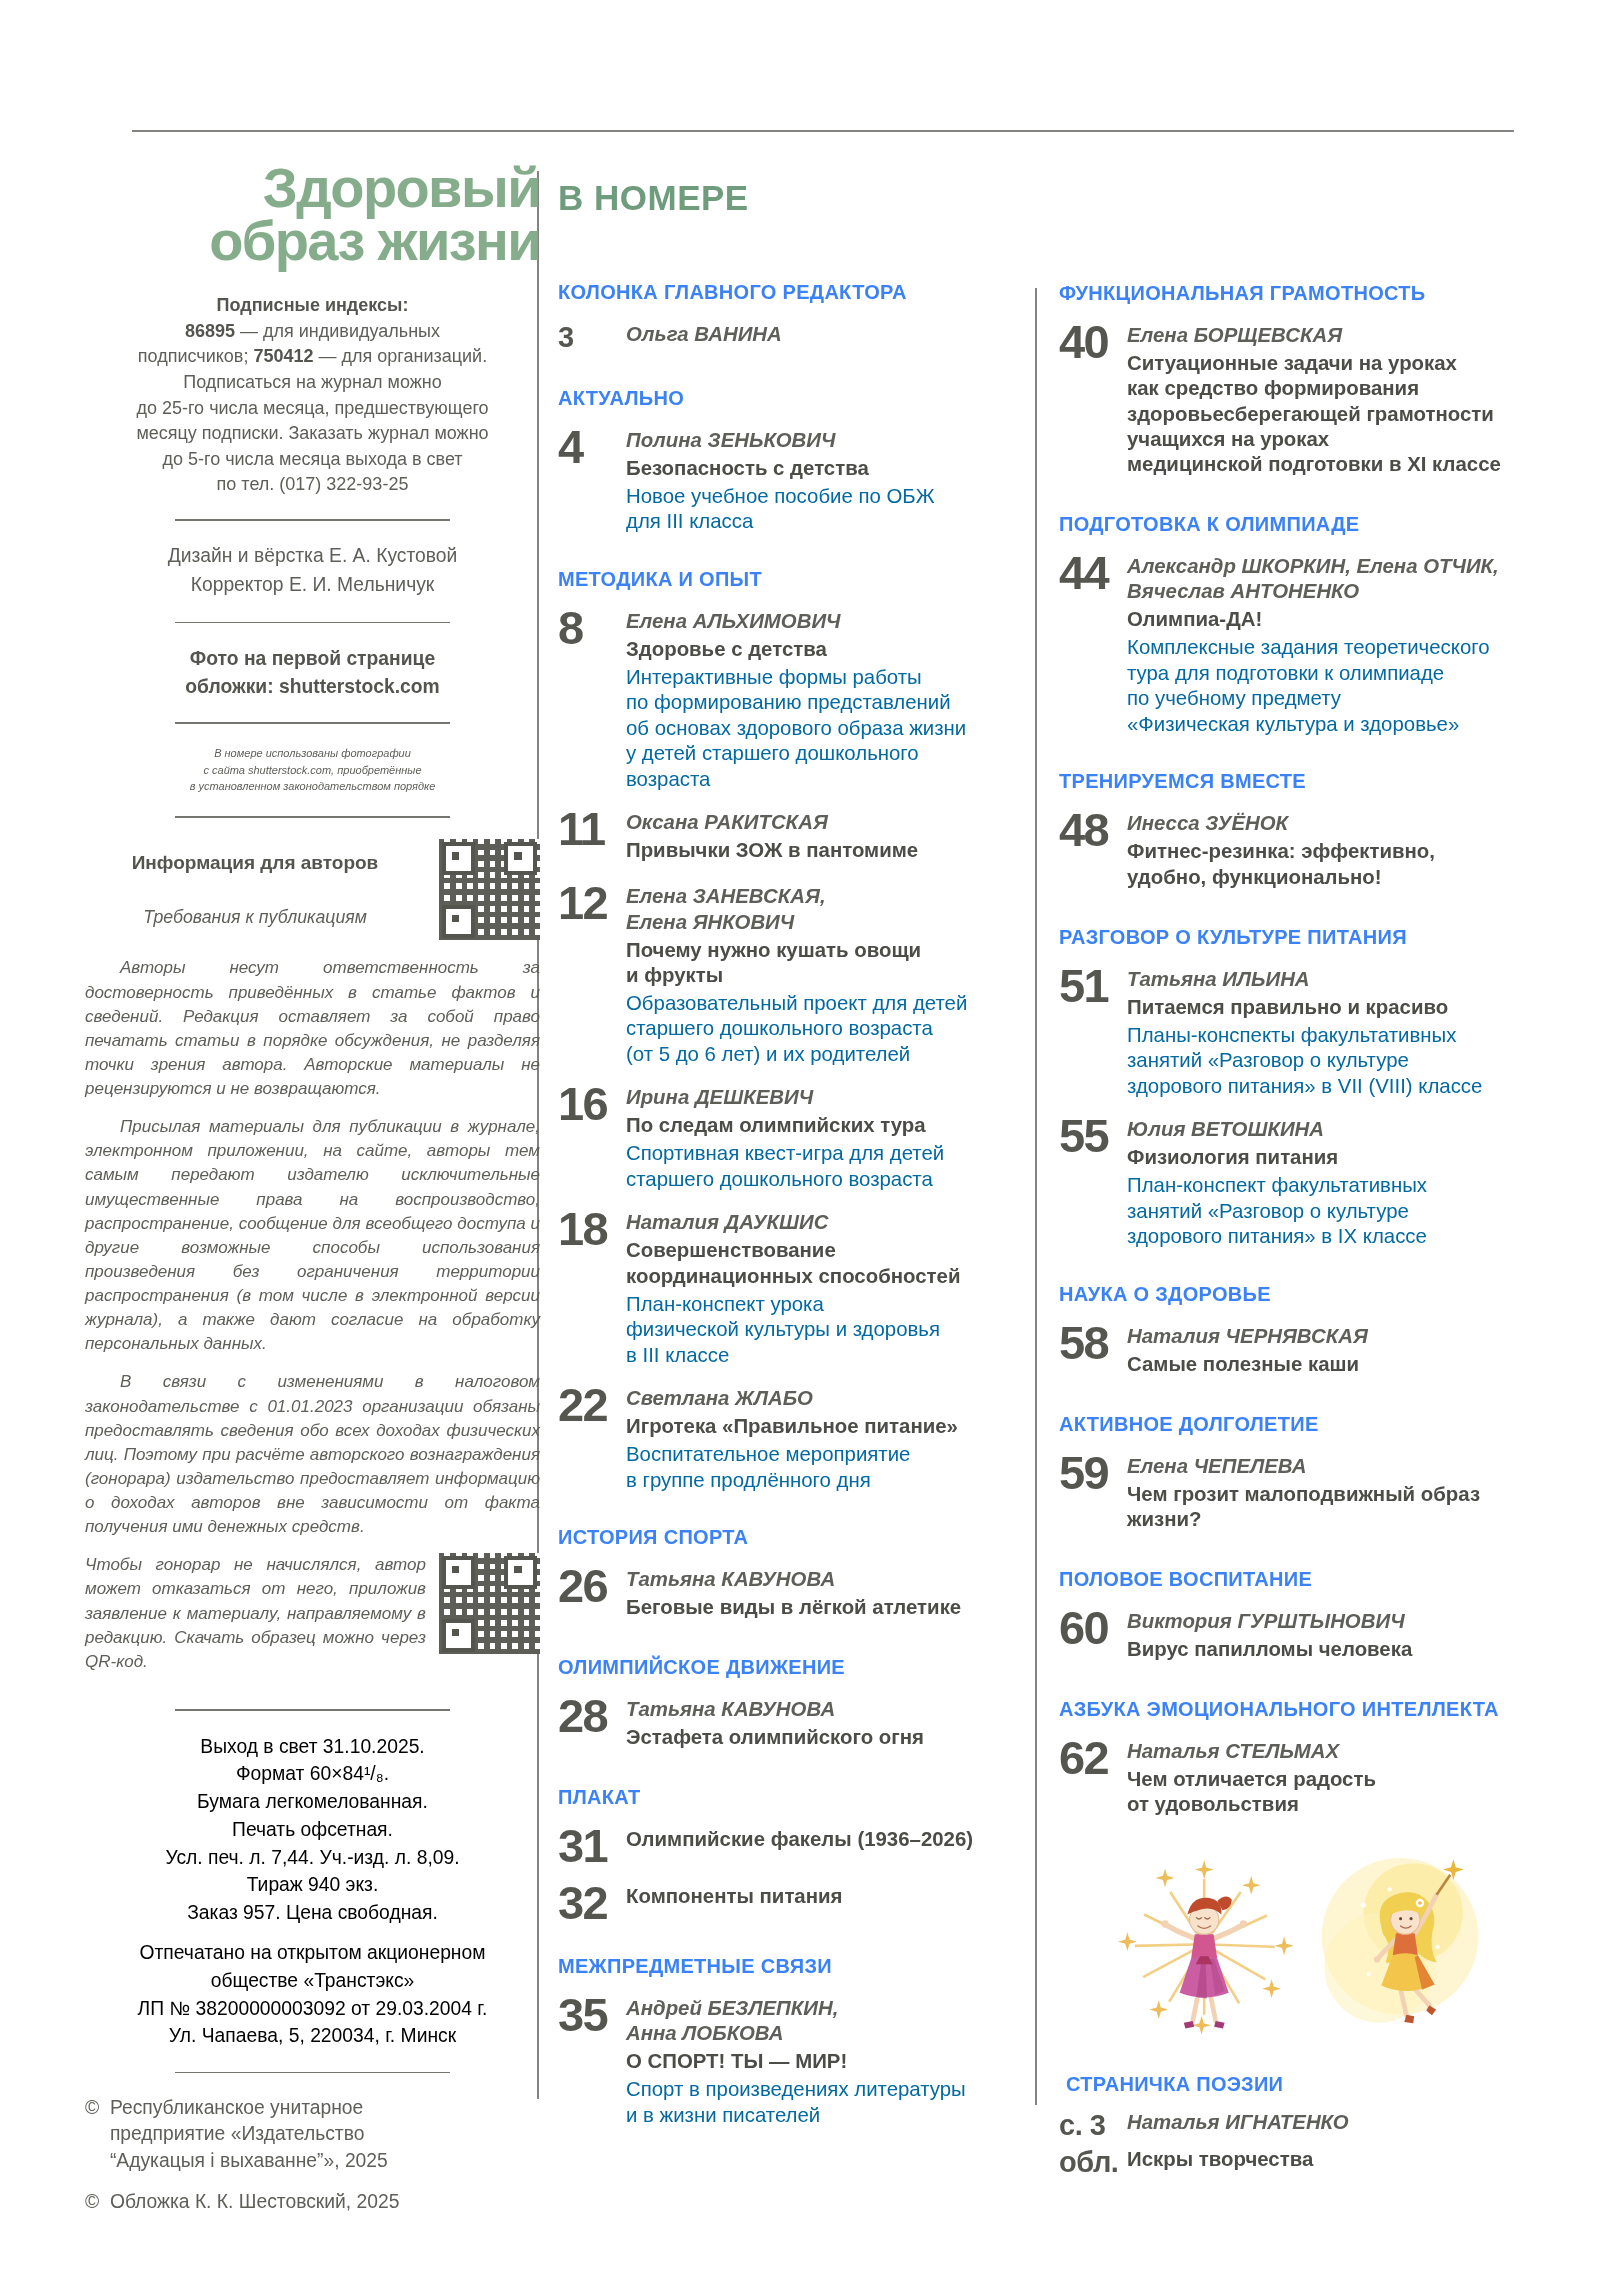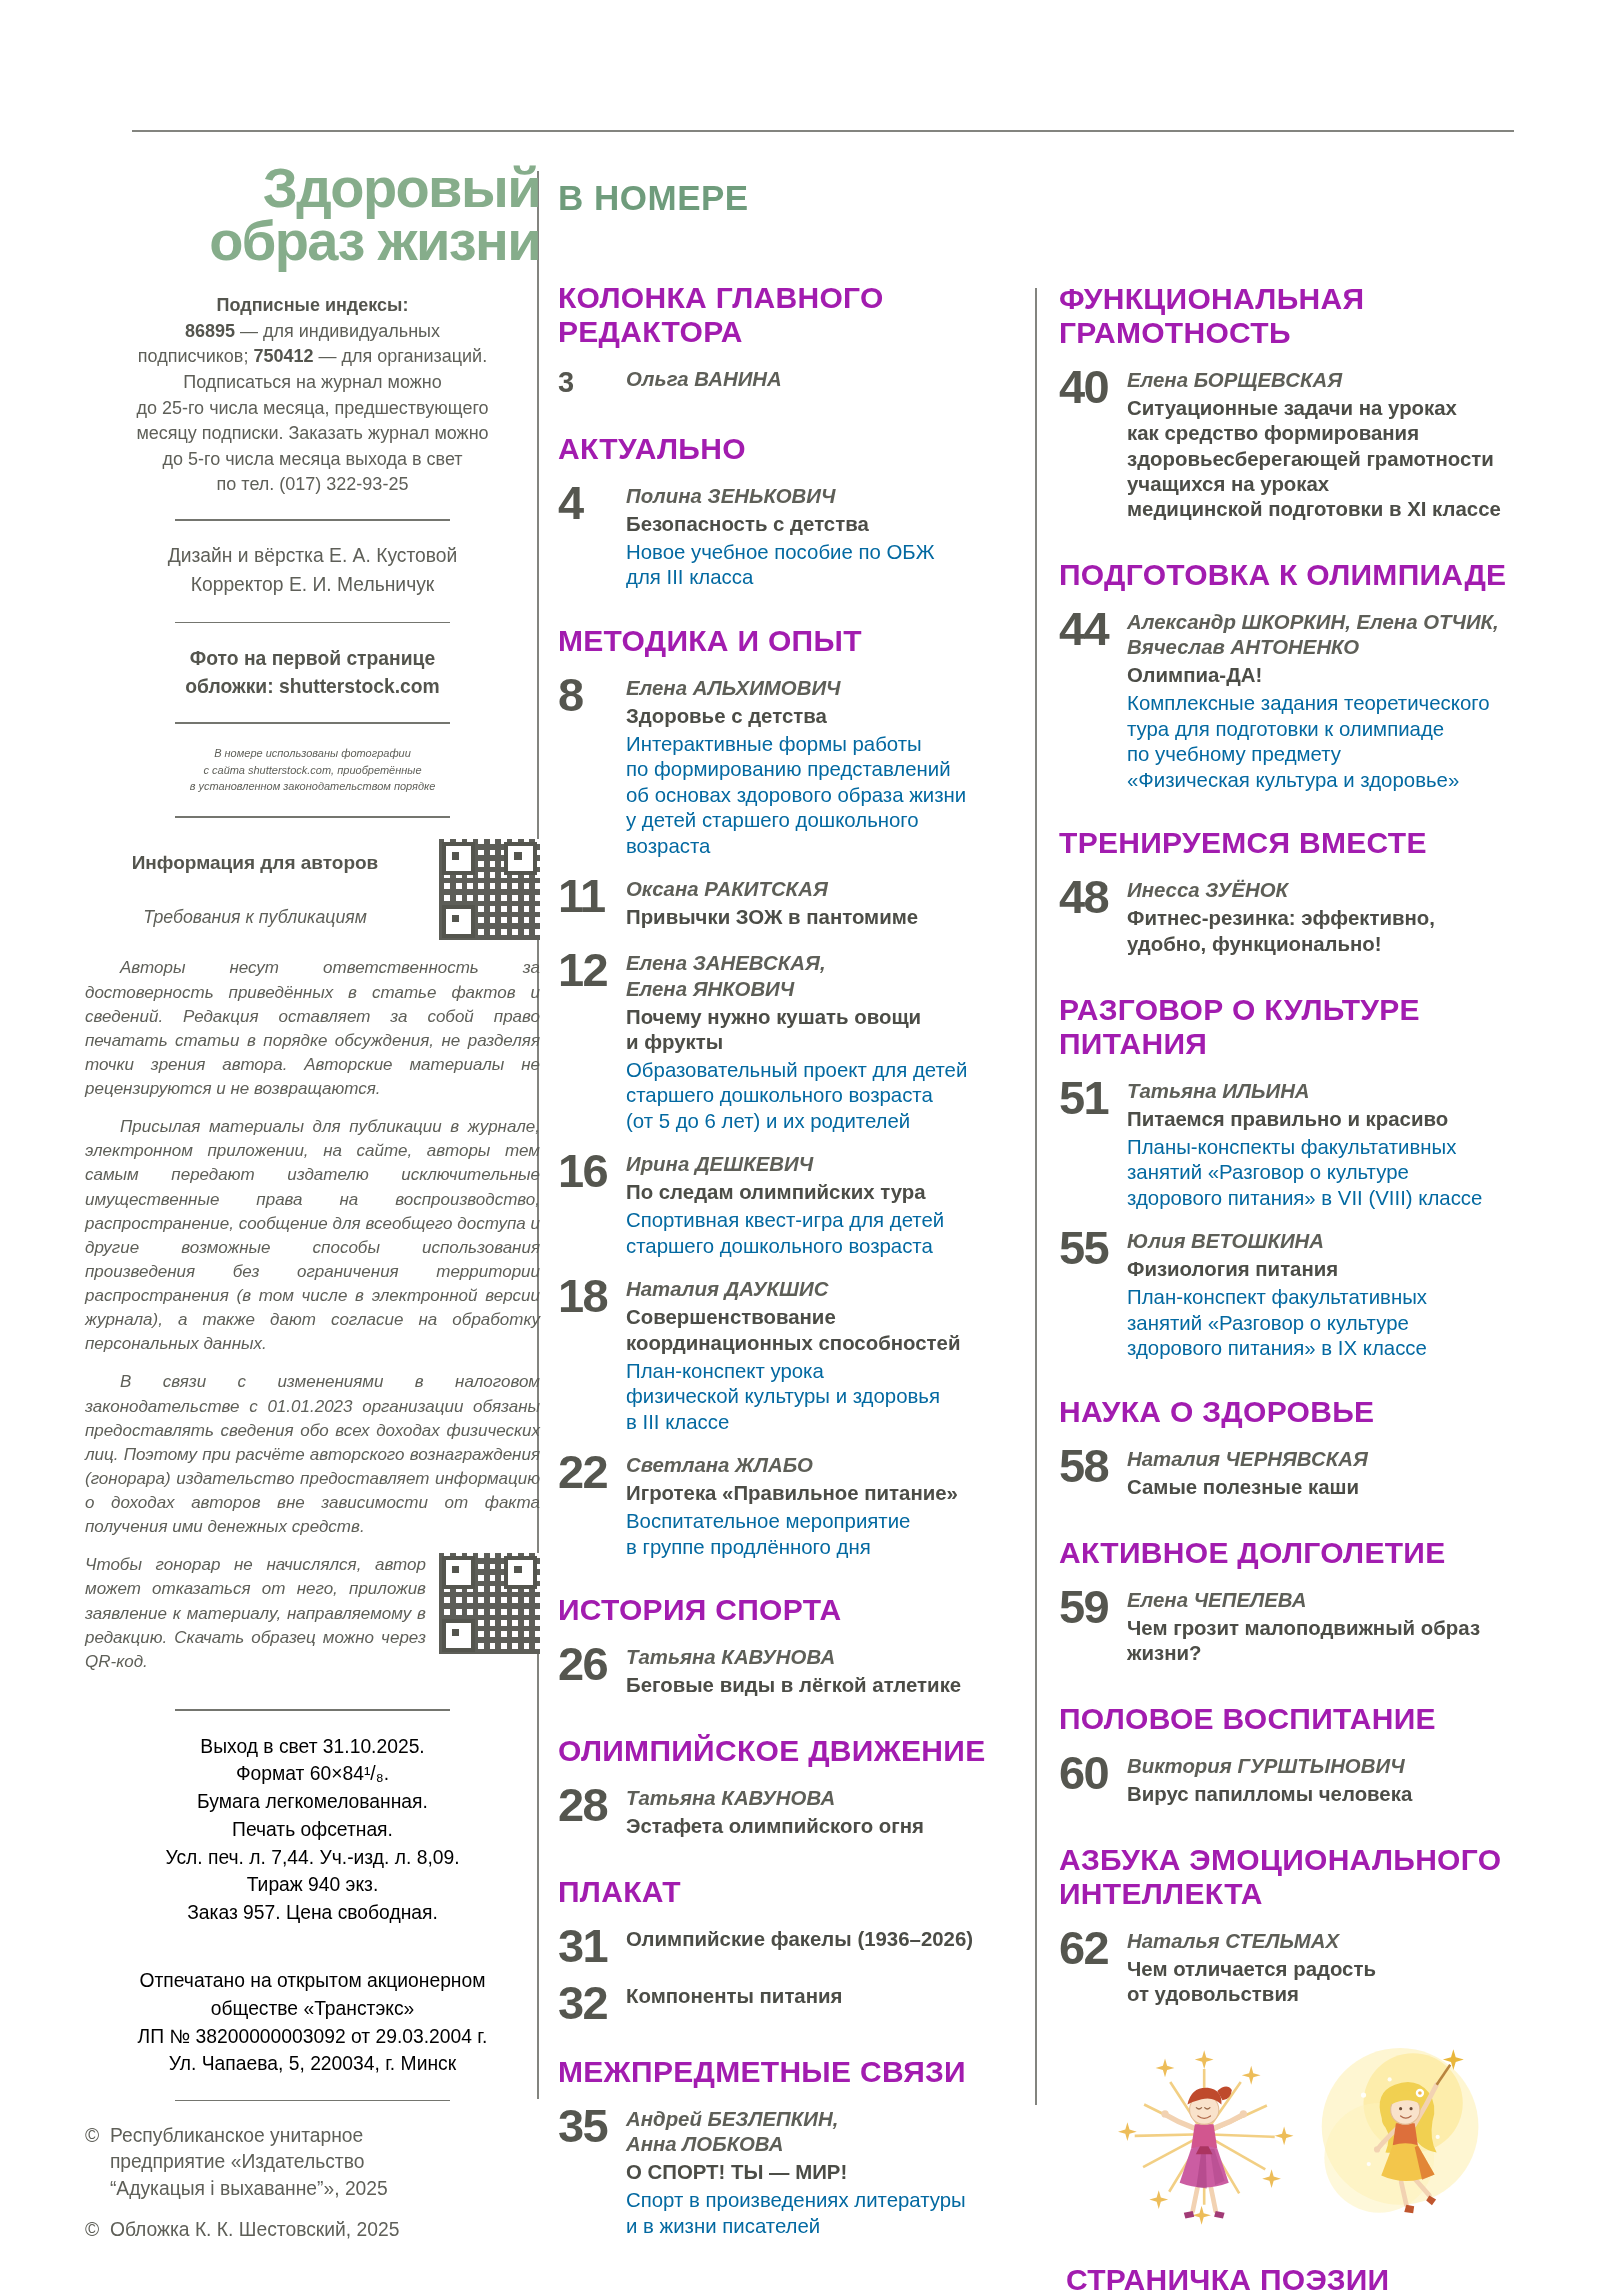--- a/index.html
+++ b/index.html
@@ -31,30 +31,30 @@
                        repeating-linear-gradient(90deg,#5d5e58 0 5.4px,#ffffff 5.4px 11.3px);}
   .qr i{position:absolute;width:25px;height:25px;border:4.8px solid #54554e;background:#fff;}
   .qr i.tl{left:2.7px;top:2.7px;} .qr i.tr{right:2.7px;top:2.7px;} .qr i.bl{left:2.7px;bottom:2.7px;}
   .qr i::after{content:"";position:absolute;left:5.9px;top:5.9px;width:7.5px;height:7.5px;background:#54554e;}
   .jpar{font-size:17px;line-height:1.42;font-style:italic;color:#5e5f58;text-align:justify;
         text-indent:35px;margin:14px 0;}
   .jpar.noindent{text-indent:0;margin-top:0;}
   .tax-row{display:flex;gap:13px;align-items:flex-start;}
   .tax-row .jpar{flex:1;}
   .issue{font-size:19.3px;line-height:1.44;color:#000000;text-align:center;}
-  .issue+.issue{margin-top:40px;text-align:center;}
+  .issue+.issue{margin-top:12px;text-align:center;}
   .copies{margin-top:5.4px;text-align:left;}
   .copy-row{display:flex;gap:10.7px;font-size:19.3px;line-height:1.38;color:#5e5f58;margin-bottom:14px;}
   .copy-row .sym{flex:0 0 auto;}
 
   
   #col-mid{position:absolute;left:558px;top:178px;width:472px;}
   #col-right{position:absolute;left:1059px;top:282px;width:499px;}
   .toc-title{font-size:35px;font-weight:bold;color:#6f9c7c;letter-spacing:0.5px;margin:0 0 63px 0;}
-  .heading{font-size:30px;font-weight:bold;color:#a21caf;margin:33px 0 18px 0;letter-spacing:0.3px;}
+  .heading{font-size:20px;font-weight:bold;color:#3b82f6;margin:33px 0 18px 0;letter-spacing:0.3px;}
   .tsection:first-child .heading{margin-top:0;}
   .entry{display:flex;margin-bottom:18px;}
   .num{flex:0 0 68px;font-size:47px;font-weight:bold;color:#55564f;line-height:.82;letter-spacing:-1.6px;}
   .num.small{font-size:29px;line-height:1.1;letter-spacing:-0.5px;}
   .etext{flex:1;min-width:0;}
   .author{font-size:20.4px;font-style:italic;color:#5e5f58;line-height:1.24;white-space:pre-line;margin-bottom:2.7px;font-weight:bold;}
   .etitle{font-size:20.4px;font-weight:bold;color:#4c4d47;line-height:1.24;white-space:pre-line;margin-bottom:2.7px;}
   .edesc{font-size:20.4px;color:#0369a1;line-height:1.25;white-space:pre-line;}
   .fairies{margin:21.5px 0 14px 59px;}
   #toc-right-b .heading{margin-top:7.5px;margin-bottom:14px;margin-left:7px;}

